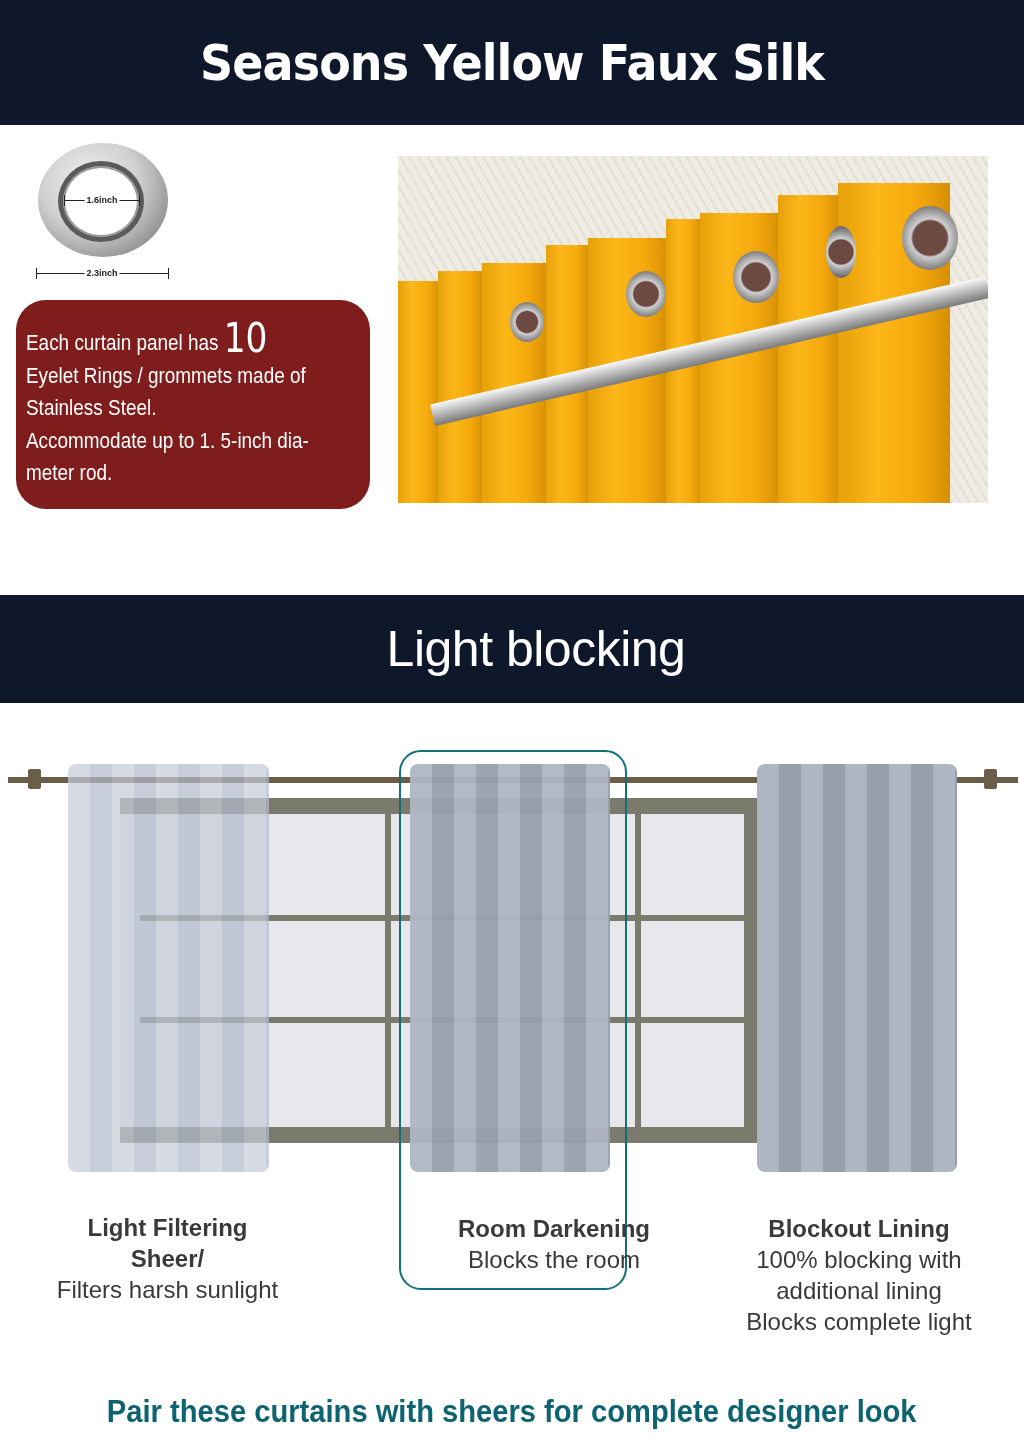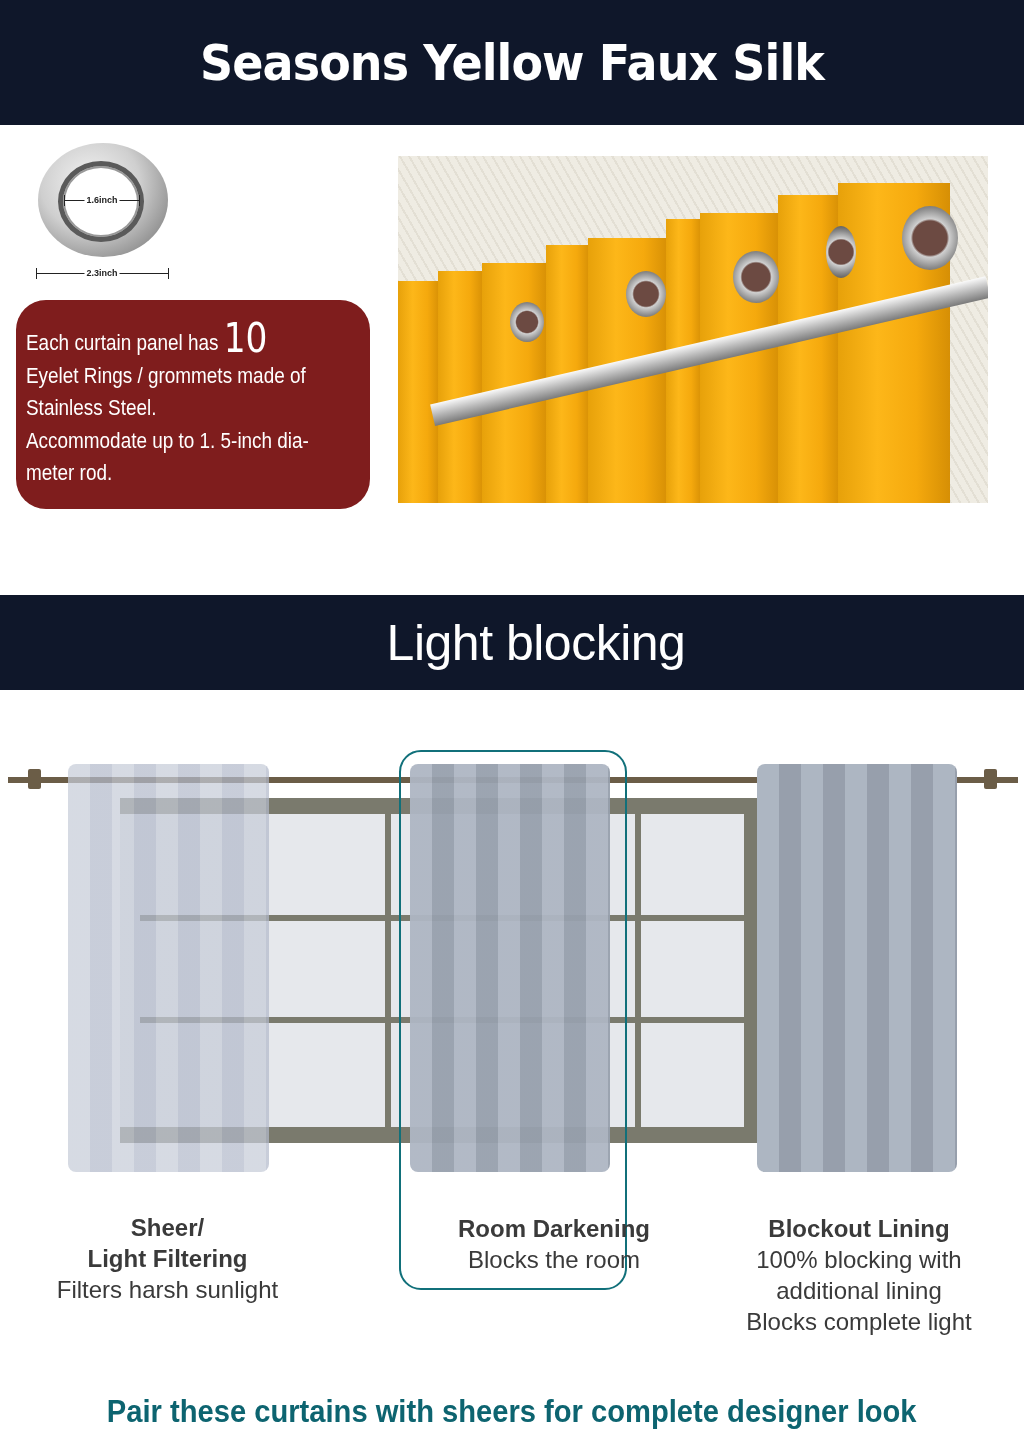--- a/index.html
+++ b/index.html
@@ -3,21 +3,21 @@
   <meta charset="utf-8">
   <style>
     * { box-sizing: border-box; margin: 0; padding: 0; }
     html, body { width: 1024px; height: 1448px; background: #ffffff; overflow: hidden; }
     body { position: relative; font-family: "Liberation Sans", sans-serif; }
 
     .banner { position: absolute; left: 0; width: 1024px; background: #0f172a; color: #fff;
       display: flex; align-items: center; justify-content: center; }
     .banner-top { top: 0; height: 125px; }
     .banner-top h1 { font-family: "DejaVu Sans", sans-serif; font-weight: bold; font-size: 50px; letter-spacing: -1px; transform: scaleX(0.92); }
-    .banner-mid { top: 595px; height: 95px; padding-left: 48px; }
+    .banner-mid { top: 595px; height: 108px; padding-left: 48px; }
     .banner-mid h2 { font-family: "Liberation Sans", sans-serif; font-weight: normal; font-size: 50px; letter-spacing: -0.5px; }
 
     
     .grommet { position: absolute; left: 38px; top: 143px; width: 130px; height: 127px; }
     .grommet-ring { position: absolute; left: 0; top: 0; width: 130px; height: 114px; border-radius: 50%;
       background: radial-gradient(ellipse at 40% 35%, #f4f4f4 0%, #cfcfcf 45%, #8e8e8e 80%, #6e6e6e 100%); }
     .grommet-hole { position: absolute; left: 20px; top: 18px; width: 86px; height: 81px; border-radius: 50%; background: #fff;
       border: 5px solid #5a5a5a; box-shadow: inset 0 0 0 2px #999; }
     .dim-line { position: absolute; height: 1px; background: #222; }
     .dim-line::before, .dim-line::after { content: ""; position: absolute; top: -5px; width: 1px; height: 11px; background: #222; }
@@ -119,22 +119,22 @@
   <div class="finial" style="left:28px;"></div>
   <div class="finial" style="left:984px;"></div>
   <div class="curtain c-sheer"></div>
   <div class="curtain c-room"></div>
   <div class="curtain c-block"></div>
 </div>
 
 <div class="highlight-box"></div>
 
 <div class="label lbl-sheer">
+  <span class="t">Light Filtering</span>
   <span class="t">Sheer/</span>
-  <span class="t">Light Filtering</span>
   <span class="d">Filters harsh sunlight</span>
 </div>
 <div class="label lbl-room">
   <span class="t">Room Darkening</span>
   <span class="d">Blocks the room</span>
 </div>
 <div class="label lbl-block">
   <span class="t">Blockout Lining</span>
   <span class="d">100% blocking with</span>
   <span class="d">additional lining</span>

